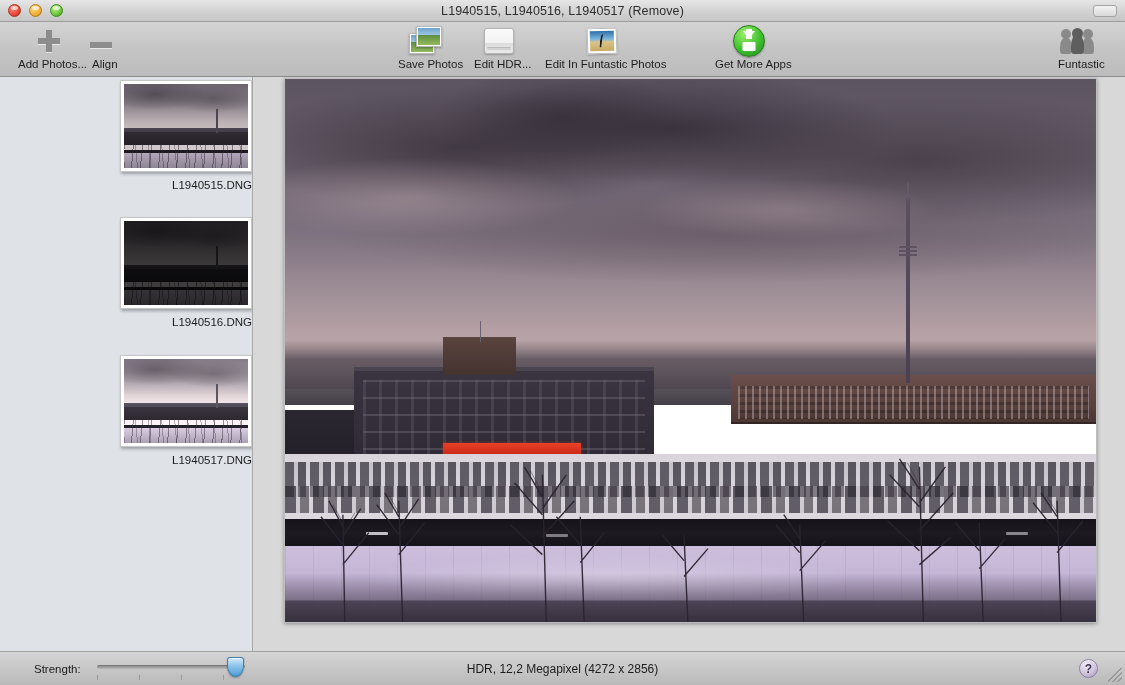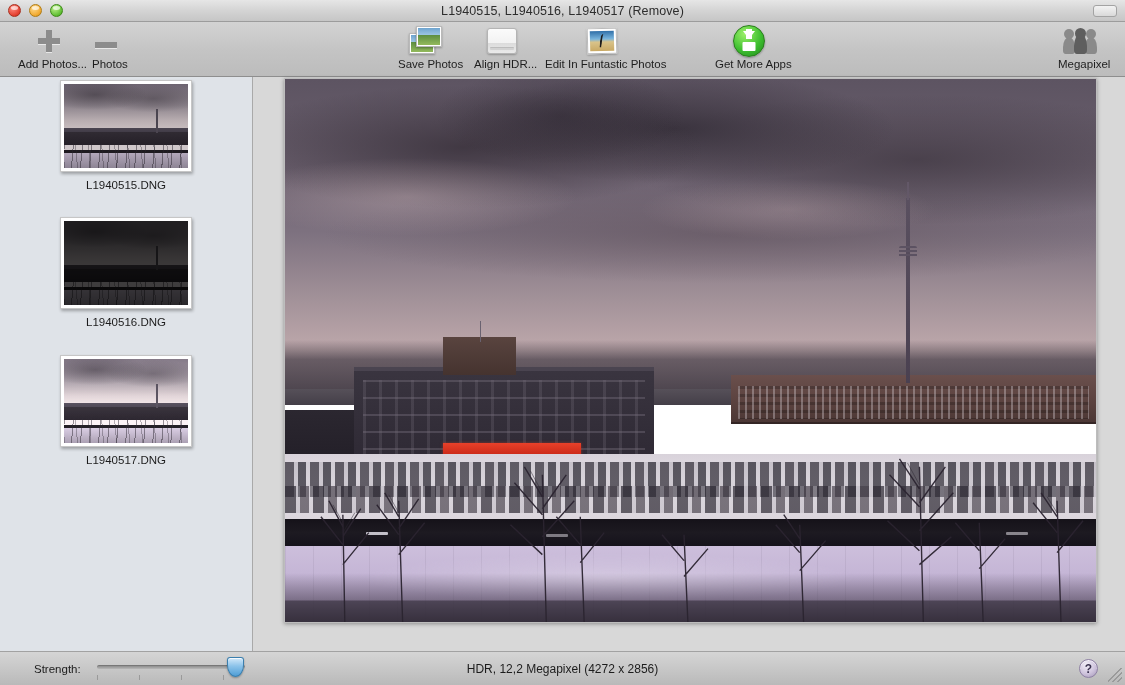--- a/index.html
+++ b/index.html
@@ -139,21 +139,21 @@
   
   .body-row { flex: 1 1 auto; display: flex; min-height: 0; }
 
   .sidebar {
     width: 253px; flex: 0 0 253px;
     background: #dfe3e8;
     border-right: 1px solid #a9a9a9;
     overflow: hidden;
     position: relative;
   }
-  .thumb-item { width: 100%; display:flex; flex-direction:column; align-items:center; }
+  .thumb-item { width: 100%; display:flex; flex-direction:column; align-items:flex-end; }
   .thumb-frame {
     width: 132px; height: 92px; background:#fff; padding:3px;
     box-shadow: 1px 2px 3px rgba(0,0,0,.3); border:1px solid #c6c6c6;
   }
   .thumb-img { width:100%; height:100%; position:relative; overflow:hidden; }
   .thumb-caption { font-size: 11.5px; color:#1c1c1c; margin-top: 7px; }
 
   
   .scene { position:absolute; inset:0; overflow:hidden; }
   .scene .sky { position:absolute; left:0; right:0; top:0; height:58%;
@@ -381,21 +381,21 @@
       <div class="tb-icon">
           <div class="ico-plus"></div>
         </div>
       <div class="tb-label">Add Photos...</div>
     </div>
 
     <div class="tb-item" style="left:84px;">
       <div class="tb-icon">
           <div class="ico-minus"></div>
         </div>
-      <div class="tb-label">Photos</div>
+      <div class="tb-label">Align</div>
     </div>
 
     <div class="tb-item" style="left:390px;">
       <div class="tb-icon">
         <div class="ico-align">
             <div class="ph p1">
               <i></i>
             </div>
             <div class="ph p2">
               <i></i>
@@ -405,21 +405,21 @@
       <div class="tb-label">Save Photos</div>
     </div>
 
     <div class="tb-item" style="left:466px;">
       <div class="tb-icon">
         <div class="ico-drive">
             <div class="body"></div>
             <div class="slot"></div>
           </div>
       </div>
-      <div class="tb-label">Align HDR...</div>
+      <div class="tb-label">Edit HDR...</div>
     </div>
 
     <div class="tb-item" style="left:537px;">
       <div class="tb-icon">
         <div class="ico-funt">
             <i></i>
           </div>
       </div>
       <div class="tb-label">Edit In Funtastic Photos</div>
     </div>
@@ -438,21 +438,21 @@
       <div class="tb-icon">
         <div class="ico-comm">
           <span class="pl"></span>
             <span class="pr"></span>
             <span class="pc"></span>
           <span class="hl"></span>
             <span class="hr"></span>
             <span class="hc"></span>
         </div>
       </div>
-      <div class="tb-label">Megapixel</div>
+      <div class="tb-label">Funtastic</div>
     </div>
   </div>
 
   <div class="body-row">
 
     <div class="sidebar">
 
       <div class="thumb-item" style="position:absolute; left:0; top:3px;">
         <div class="thumb-frame">
           <div class="thumb-img">

